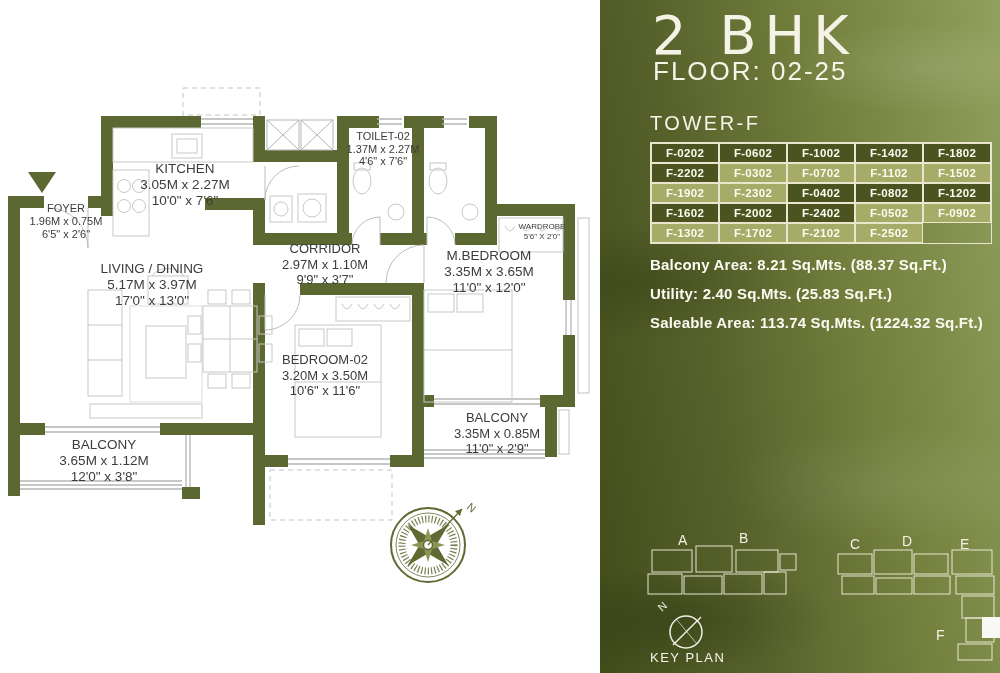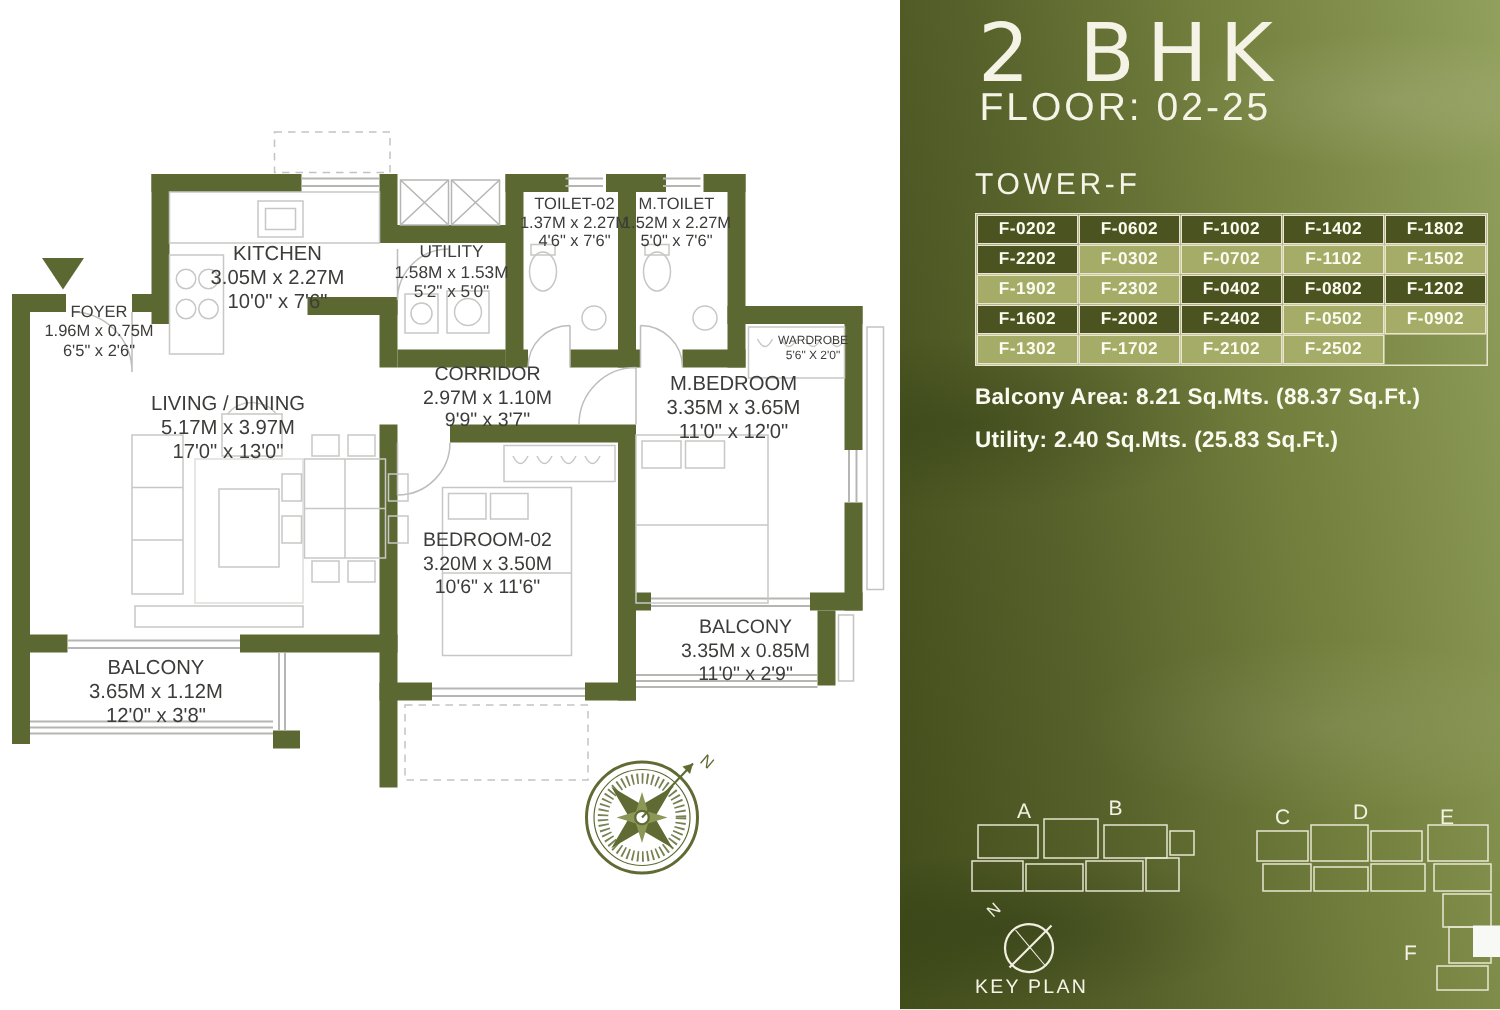--- a/index.html
+++ b/index.html
@@ -201,34 +201,24 @@
     <div class="rlabel lbl-foyer">
       <span>FOYER</span>
       <span>1.96M x 0.75M</span>
       <span>6'5" x 2'6"</span>
     </div>
     <div class="rlabel lbl-kitchen">
       <span>KITCHEN</span>
       <span>3.05M x 2.27M</span>
       <span>10'0" x 7'6"</span>
     </div>
-    <div class="rlabel lbl-utility">
-      <span>UTILITY</span>
-      <span>1.58M x 1.53M</span>
-      <span>5'2" x 5'0"</span>
-    </div>
     <div class="rlabel lbl-toilet2">
       <span>TOILET-02</span>
       <span>1.37M x 2.27M</span>
       <span>4'6" x 7'6"</span>
-    </div>
-    <div class="rlabel lbl-mtoilet">
-      <span>M.TOILET</span>
-      <span>1.52M x 2.27M</span>
-      <span>5'0" x 7'6"</span>
     </div>
     <div class="rlabel lbl-wardrobe">
       <span>WARDROBE</span>
       <span>5'6" X 2'0"</span>
     </div>
     <div class="rlabel lbl-corridor">
       <span>CORRIDOR</span>
       <span>2.97M x 1.10M</span>
       <span>9'9" x 3'7"</span>
     </div>
@@ -287,20 +277,21 @@
       <div class="lt">F-0902</div>
       <div class="lt">F-1302</div>
       <div class="lt">F-1702</div>
       <div class="lt">F-2102</div>
       <div class="lt">F-2502</div>
     </div>
 
     <div class="areas">
       <div>Balcony Area: 8.21 Sq.Mts. (88.37 Sq.Ft.)</div>
       <div>Utility: 2.40 Sq.Mts. (25.83 Sq.Ft.)</div>
+      <div>Saleable Area: 113.74 Sq.Mts. (1224.32 Sq.Ft.)</div>
     </div>
 
     <svg width="400" height="673" viewBox="0 0 400 673" style="position:absolute;left:0;top:0;">
       <g stroke="#eeecd9" stroke-width="1" fill="none" opacity="0.95">
 
         <rect x="52" y="550" width="40" height="22"></rect>
           <rect x="96" y="546" width="36" height="26"></rect>
         <rect x="136" y="550" width="42" height="22"></rect>
           <rect x="180" y="554" width="16" height="16"></rect>
         <rect x="48" y="574" width="34" height="20"></rect>

